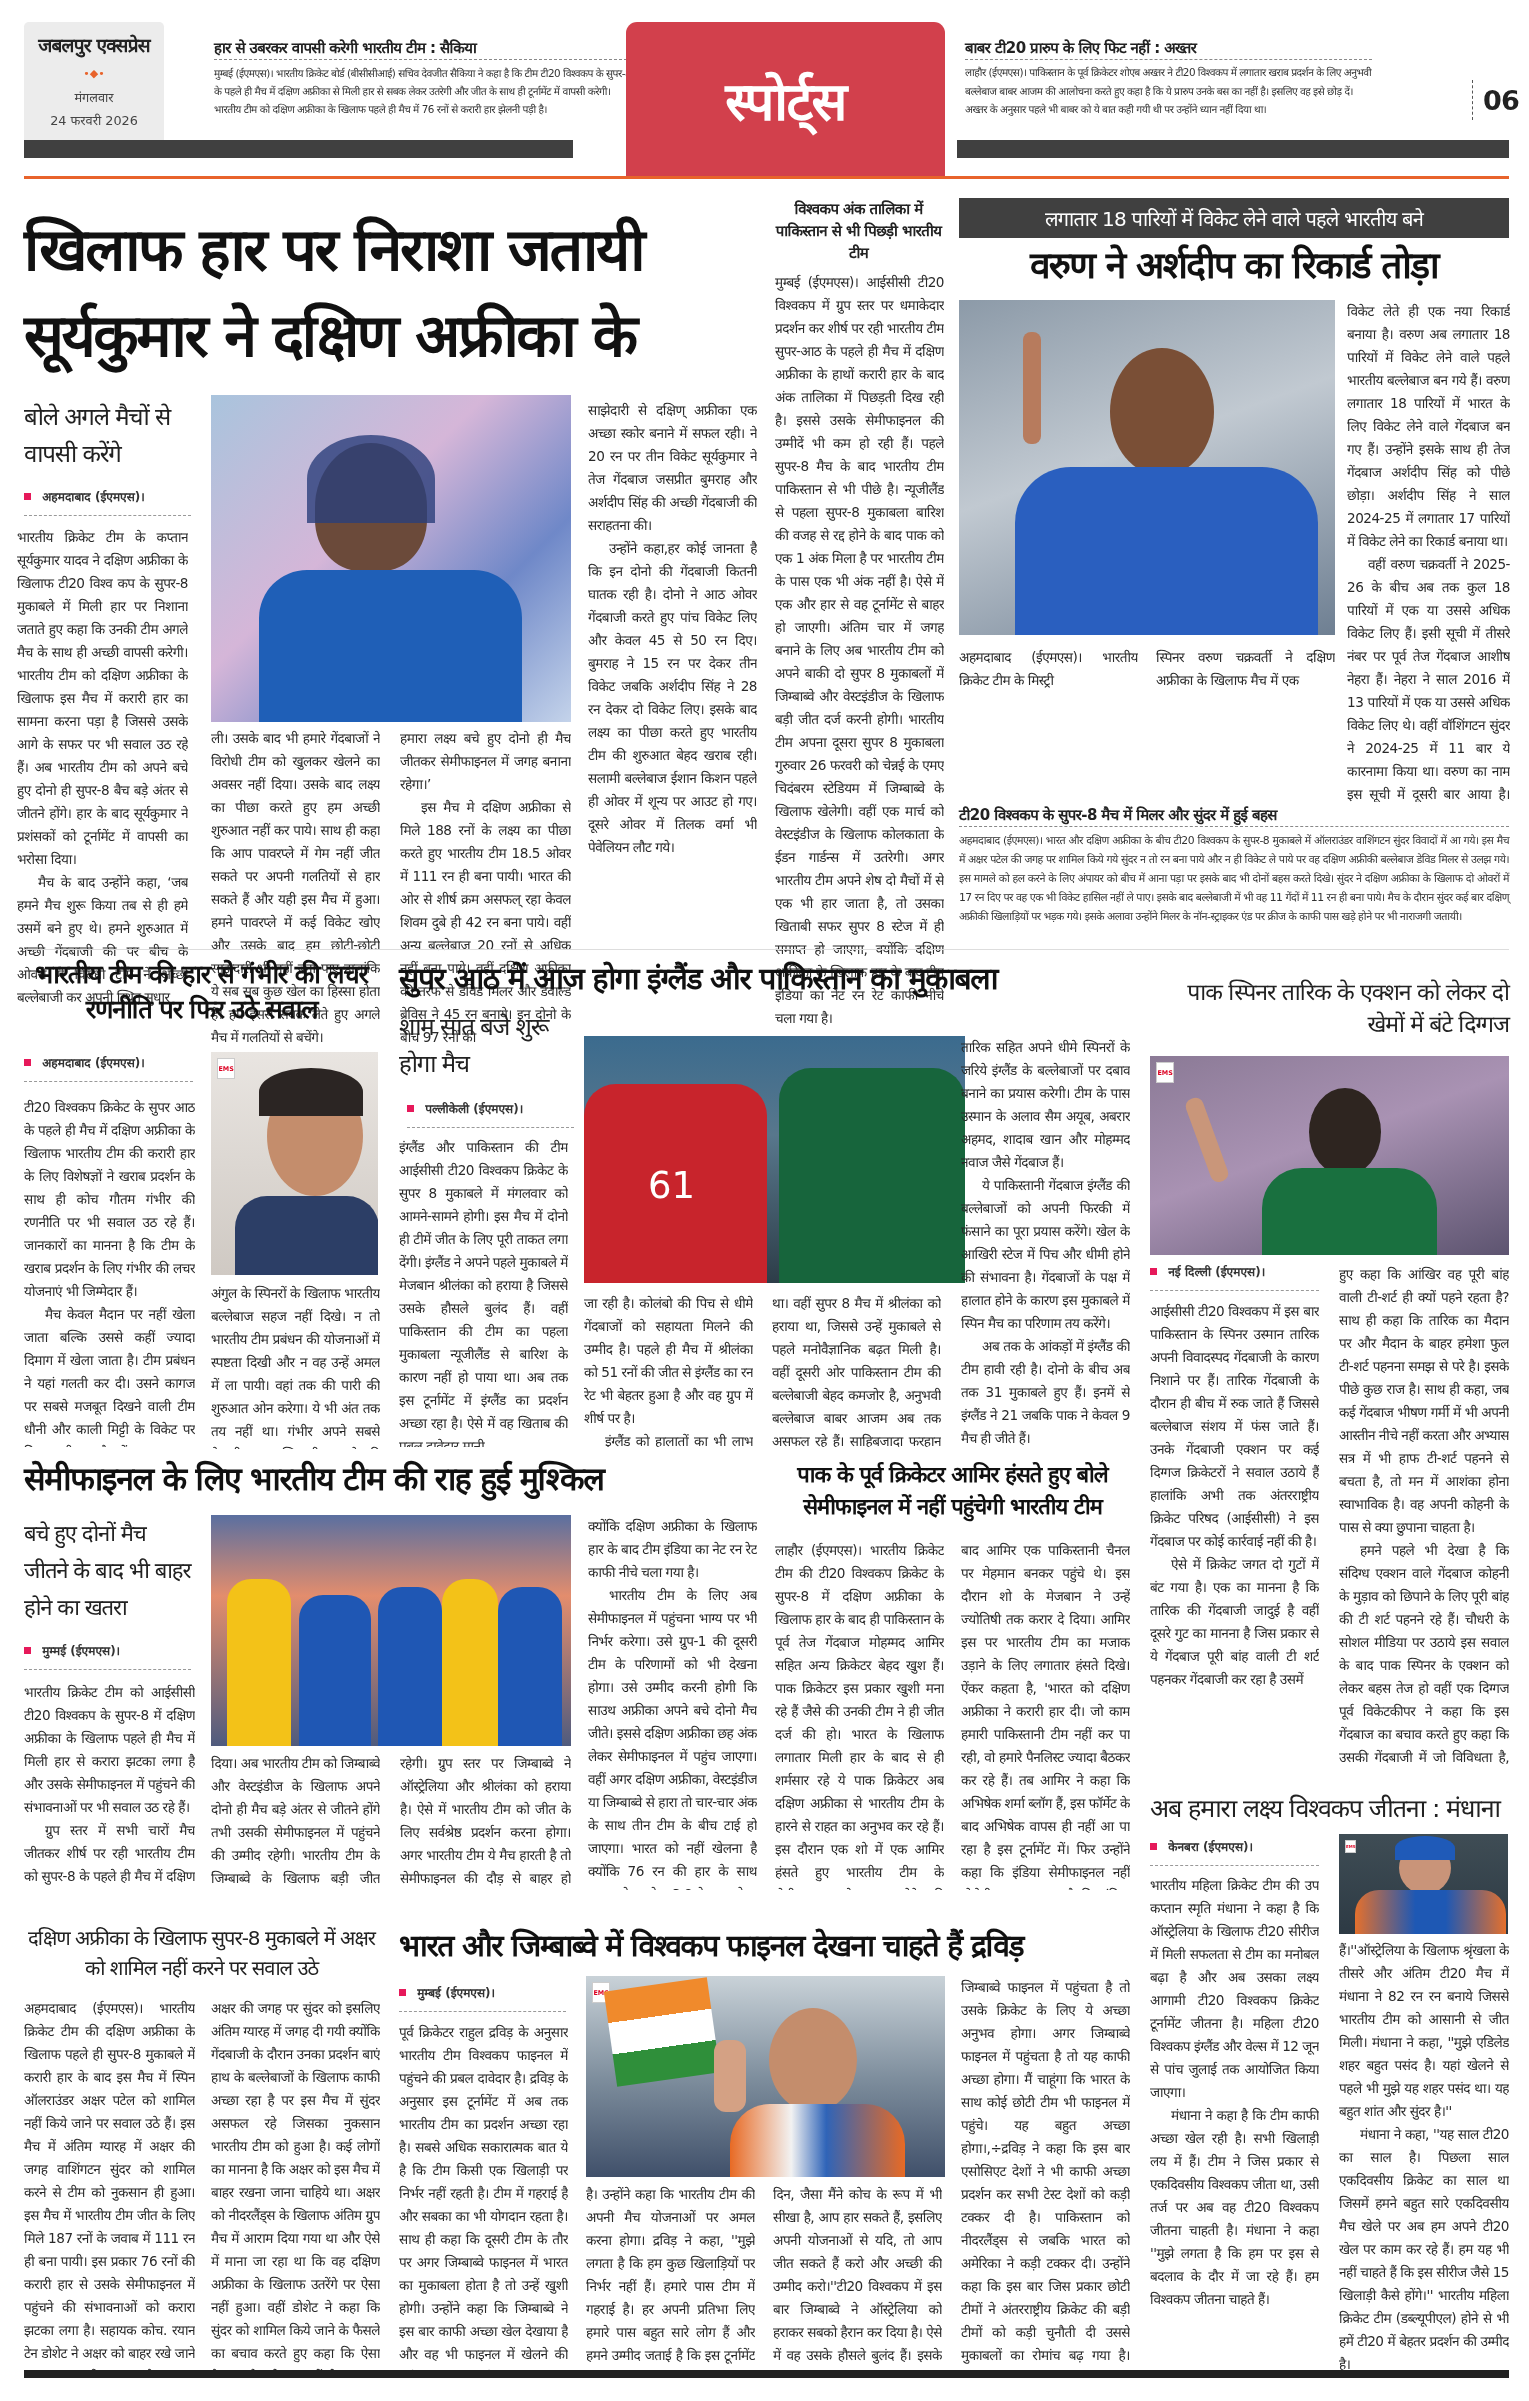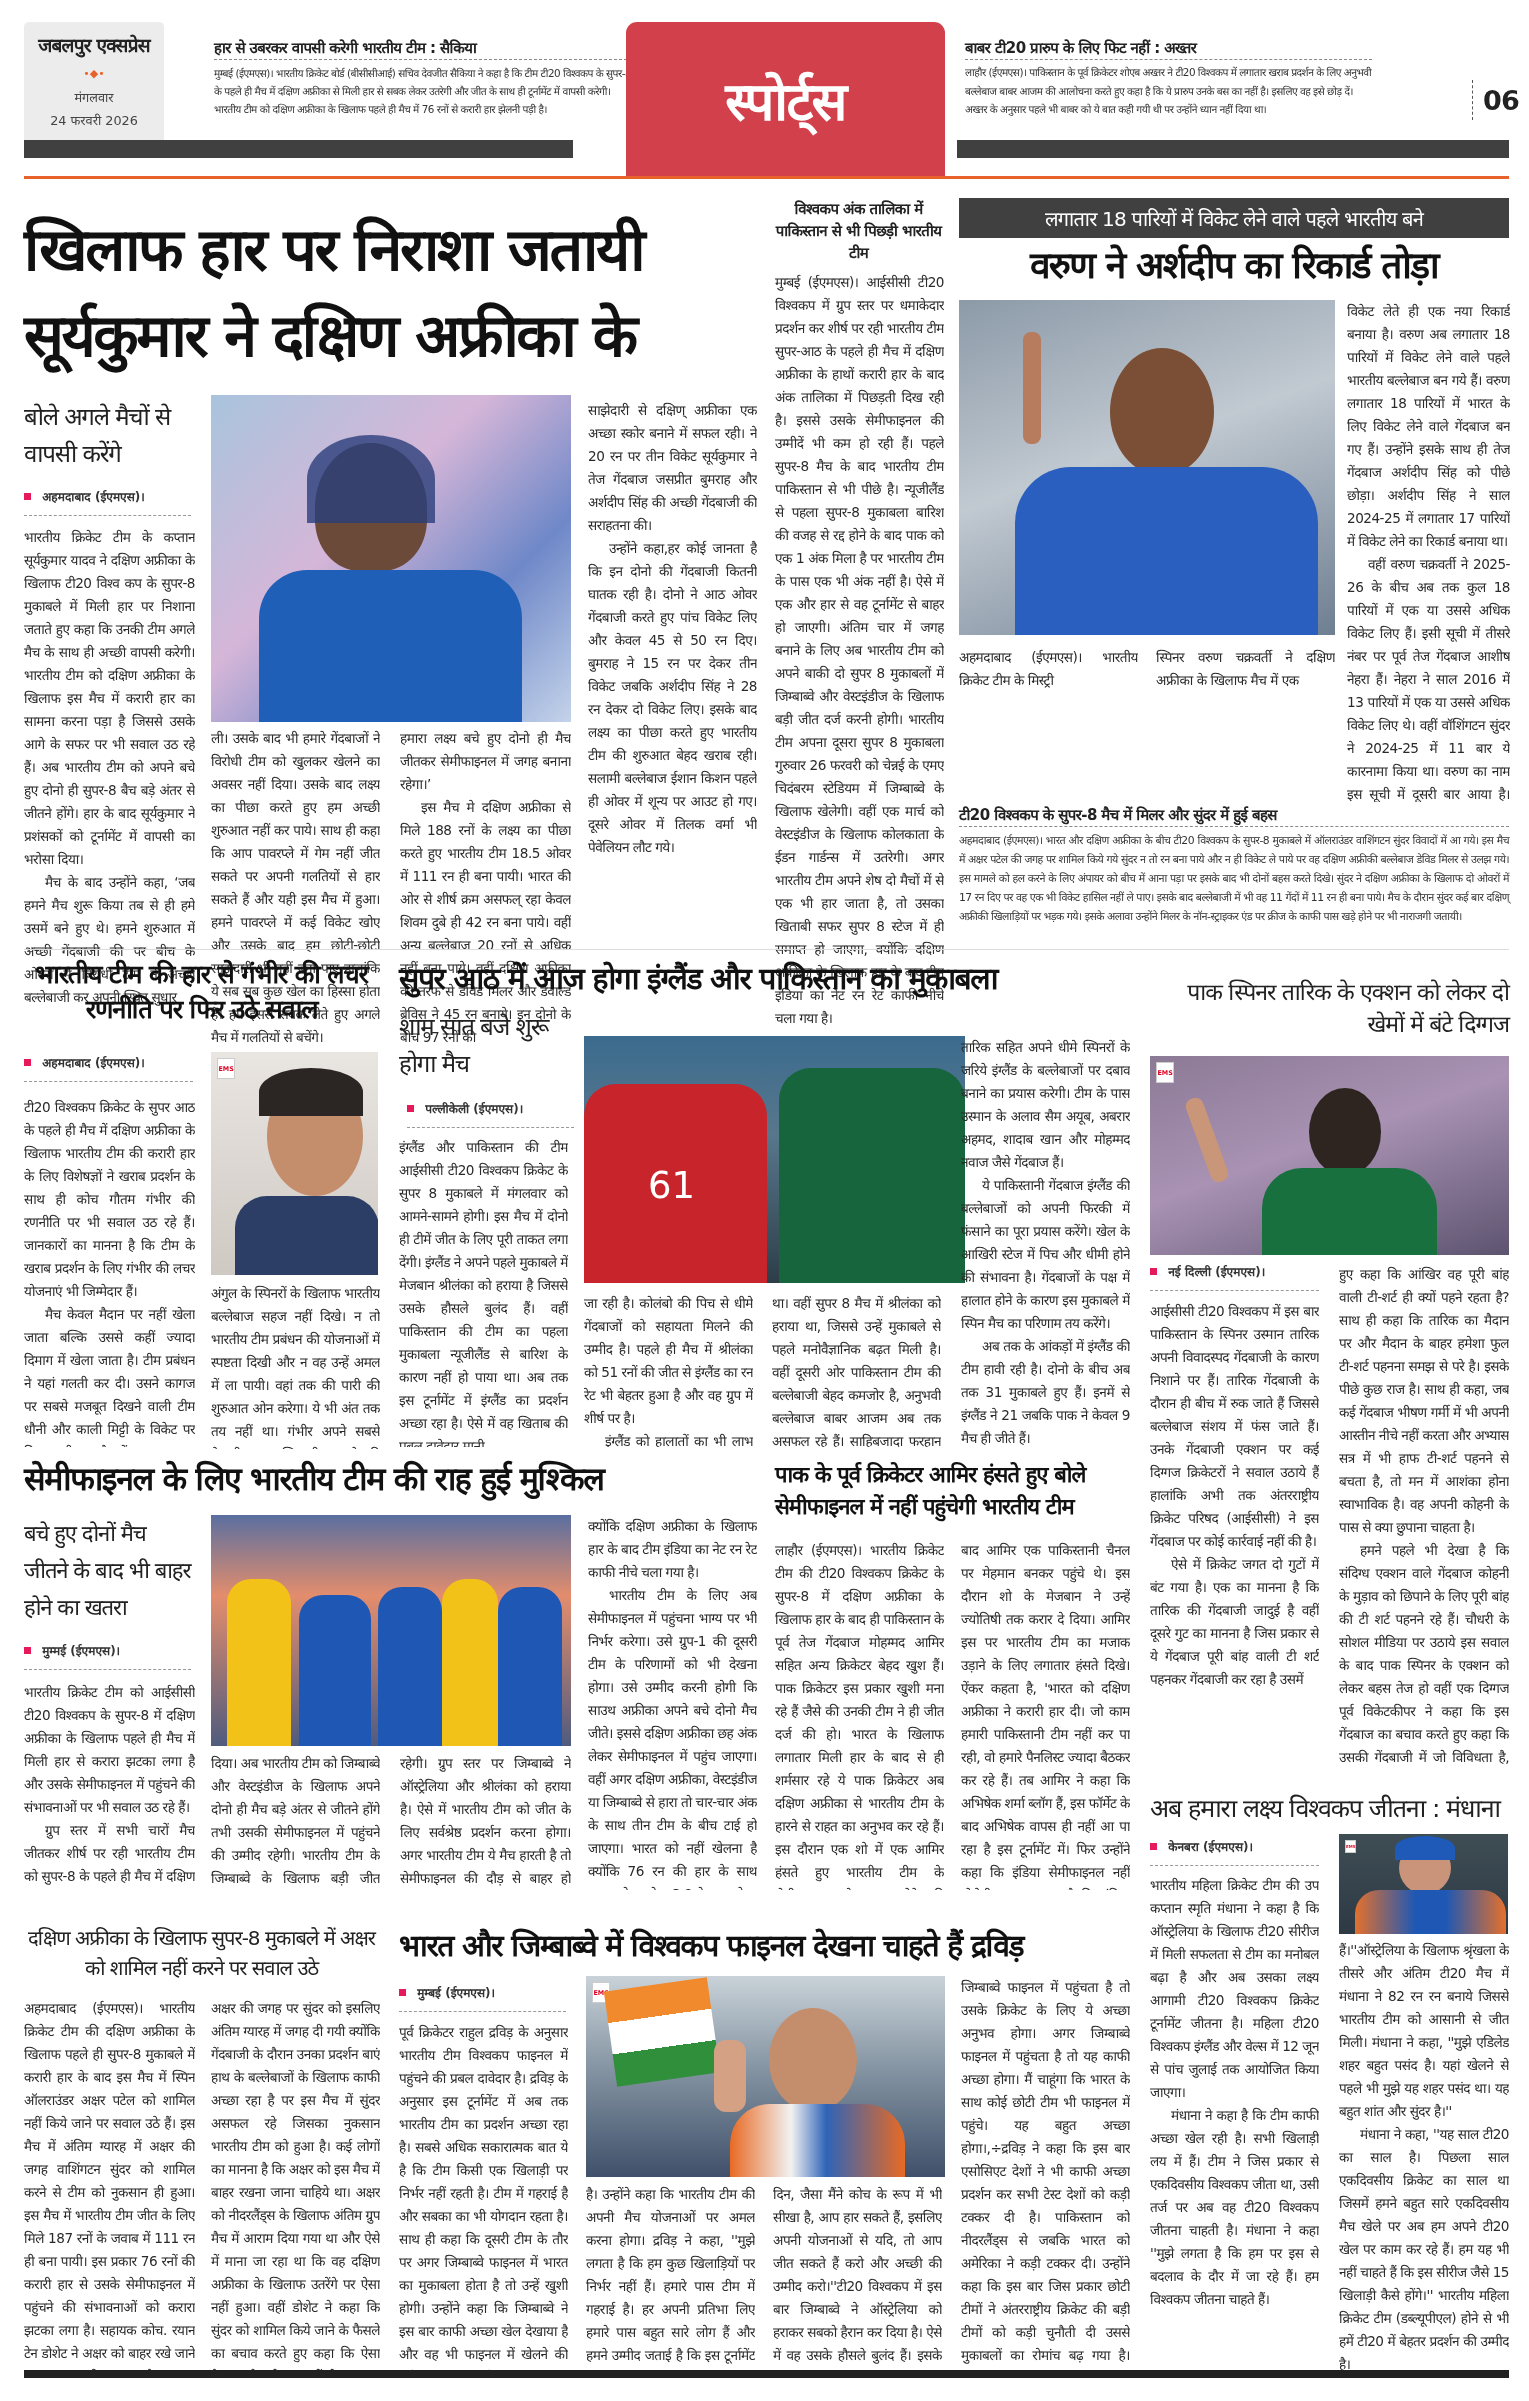--- a/index.html
+++ b/index.html
@@ -46,21 +46,21 @@
 
 <div class="abs hl" style="left:24px;top:207px;width:734px;font-size:59px;line-height:86px;letter-spacing:-2.4px">
   <div>खिलाफ हार पर निराशा जतायी</div>
   <div>सूर्यकुमार ने दक्षिण अफ्रीका के</div>
 </div>
 <div class="abs" style="left:24px;top:399px;width:167px;font-size:24px;line-height:37px;color:#222;letter-spacing:-1.2px">बोले अगले मैचों से वापसी करेंगे</div>
 <div class="abs dateline" style="left:24px;top:488px;width:167px">
     <span class="sq"></span>
     <span>अहमदाबाद (ईएमएस)।</span>
   </div>
-<div class="abs body-text" style="left:24px;top:526px;width:171px;height:542px">
+<div class="abs body-text" style="left:17px;top:526px;width:171px;height:542px">
   <p>भारतीय क्रिकेट टीम के कप्तान सूर्यकुमार यादव ने दक्षिण अफ्रीका के खिलाफ टी20 विश्व कप के सुपर-8 मुकाबले में मिली हार पर निशाना जताते हुए कहा कि उनकी टीम अगले मैच के साथ ही अच्छी वापसी करेगी। भारतीय टीम को दक्षिण अफ्रीका के खिलाफ इस मैच में करारी हार का सामना करना पड़ा है जिससे उसके आगे के सफर पर भी सवाल उठ रहे हैं। अब भारतीय टीम को अपने बचे हुए दोनो ही सुपर-8 बैच बड़े अंतर से जीतने होंगे। हार के बाद सूर्यकुमार ने प्रशंसकों को टूर्नामेंट में वापसी का भरोसा दिया।</p>
   <p class="ind">मैच के बाद उन्होंने कहा, ‘जब हमने मैच शुरू किया तब से ही हमे उसमें बने हुए थे। हमने शुरुआत में अच्छी गेंदबाजी की पर बीच के ओवरों में विरोधी टीम ने अच्छी बल्लेबाजी कर अपनी स्थित सुधार</p>
 </div>
 <div class="photo" style="left:211px;top:395px;width:360px;height:327px;background:linear-gradient(135deg,#a9c4dd 0%,#d5b6d8 40%,#6f88c8 70%,#c4d3ea 100%)">
   <div style="position:absolute;left:104px;top:48px;width:112px;height:128px;border-radius:50% 50% 40% 40%;background:#6b4a3a"></div>
   <div style="position:absolute;left:96px;top:40px;width:128px;height:88px;border-radius:50% 50% 0 0;background:#2b3e7a;opacity:.8"></div>
   <div style="position:absolute;left:48px;top:175px;width:263px;height:159px;border-radius:48px 48px 0 0;background:#1f5fb7"></div>
 </div>
 <div class="abs body-text" style="left:211px;top:727px;width:169px;height:343px">
   <p>ली। उसके बाद भी हमारे गेंदबाजों ने विरोधी टीम को खुलकर खेलने का अवसर नहीं दिया। उसके बाद लक्ष्य का पीछा करते हुए हम अच्छी शुरुआत नहीं कर पाये। साथ ही कहा कि आप पावरप्ले में गेम नहीं जीत सकते पर अपनी गलतियों से हार सकते हैं और यही इस मैच में हुआ। हमने पावरप्ले में कई विकेट खोए और उसके बाद हम छोटी-छोटी साझेदारी भी नहीं बना पाए हालांकि ये सब सब कुछ खेल का हिस्सा होता है। हम इससे सबक लेते हुए अगले मैच में गलतियों से बचेंगे।</p>
@@ -190,21 +190,21 @@
   <p>दिया। अब भारतीय टीम को जिम्बाब्वे और वेस्टइंडीज के खिलाफ अपने दोनो ही मैच बड़े अंतर से जीतने होंगे तभी उसकी सेमीफाइनल में पहुंचने की उम्मीद रहेगी। भारतीय टीम के जिम्बाब्वे के खिलाफ बड़ी जीत आसान नहीं</p>
 </div>
 <div class="abs body-text" style="left:400px;top:1752px;width:171px;height:136px">
   <p>रहेगी। ग्रुप स्तर पर जिम्बाब्वे ने ऑस्ट्रेलिया और श्रीलंका को हराया है। ऐसे में भारतीय टीम को जीत के लिए सर्वश्रेष्ठ प्रदर्शन करना होगा। अगर भारतीय टीम ये मैच हारती है तो सेमीफाइनल की दौड़ से बाहर हो जाएगी। इसका कारण ये है कि</p>
 </div>
 <div class="abs body-text" style="left:588px;top:1515px;width:169px;height:375px">
   <p>क्योंकि दक्षिण अफ्रीका के खिलाफ हार के बाद टीम इंडिया का नेट रन रेट काफी नीचे चला गया है।</p>
   <p class="ind">भारतीय टीम के लिए अब सेमीफाइनल में पहुंचना भाग्य पर भी निर्भर करेगा। उसे ग्रुप-1 की दूसरी टीम के परिणामों को भी देखना होगा। उसे उम्मीद करनी होगी कि साउथ अफ्रीका अपने बचे दोनो मैच जीते। इससे दक्षिण अफ्रीका छह अंक लेकर सेमीफाइनल में पहुंच जाएगा। वहीं अगर दक्षिण अफ्रीका, वेस्टइंडीज या जिम्बाब्वे से हारा तो चार-चार अंक के साथ तीन टीम के बीच टाई हो जाएगा। भारत को नहीं खेलना है क्योंकि 76 रन की हार के साथ उसका नेट रनरेट -3.8 के साथ बेहद कम हो गया है।</p>
 </div>
 
-<div class="abs hl" style="left:775px;top:1459px;width:355px;text-align:left;font-size:22px;line-height:32px;letter-spacing:-1px">पाक के पूर्व क्रिकेटर आमिर हंसते हुए बोले सेमीफाइनल में नहीं पहुंचेगी भारतीय टीम</div>
+<div class="abs hl" style="left:775px;top:1459px;width:355px;text-align:center;font-size:22px;line-height:32px;letter-spacing:-1px">पाक के पूर्व क्रिकेटर आमिर हंसते हुए बोले सेमीफाइनल में नहीं पहुंचेगी भारतीय टीम</div>
 <div class="abs body-text" style="left:775px;top:1539px;width:169px;height:351px">
   <p>लाहौर (ईएमएस)। भारतीय क्रिकेट टीम की टी20 विश्वकप क्रिकेट के सुपर-8 में दक्षिण अफ्रीका के खिलाफ हार के बाद ही पाकिस्तान के पूर्व तेज गेंदबाज मोहम्मद आमिर सहित अन्य क्रिकेटर बेहद खुश हैं। पाक क्रिकेटर इस प्रकार खुशी मना रहे हैं जैसे की उनकी टीम ने ही जीत दर्ज की हो। भारत के खिलाफ लगातार मिली हार के बाद से ही शर्मसार रहे ये पाक क्रिकेटर अब दक्षिण अफ्रीका से भारतीय टीम के हारने से राहत का अनुभव कर रहे हैं। इस दौरान एक शो में एक आमिर हंसते हुए भारतीय टीम के सेमीफाइनल से बाहर होने की भविष्यवाणी करते दिखे भारत बनाम दक्षिण अफ्रीका मुकाबले के</p>
 </div>
 <div class="abs body-text" style="left:961px;top:1539px;width:169px;height:351px">
   <p>बाद आमिर एक पाकिस्तानी चैनल पर मेहमान बनकर पहुंचे थे। इस दौरान शो के मेजबान ने उन्हें ज्योतिषी तक करार दे दिया। आमिर इस पर भारतीय टीम का मजाक उड़ाने के लिए लगातार हंसते दिखे। ऐंकर कहता है, 'भारत को दक्षिण अफ्रीका ने करारी हार दी। जो काम हमारी पाकिस्तानी टीम नहीं कर पा रही, वो हमारे पैनलिस्ट ज्यादा बैठकर कर रहे हैं। तब आमिर ने कहा कि अभिषेक शर्मा ब्लॉग हैं, इस फॉर्मेट के बाद अभिषेक वापस ही नहीं आ पा रहा है इस टूर्नामेंट में। फिर उन्होंने कहा कि इंडिया सेमीफाइनल नहीं खेलेगी, आज लगता है कि इंडिया आमिर की बात मान रहा।</p>
 </div>
 
 <div class="abs" style="left:1150px;top:1790px;width:359px;font-size:25px;color:#222;letter-spacing:-1.1px">अब हमारा लक्ष्य विश्वकप जीतना : मंधाना</div>
 <div class="abs dateline" style="left:1150px;top:1838px;width:169px">
     <span class="sq"></span>

